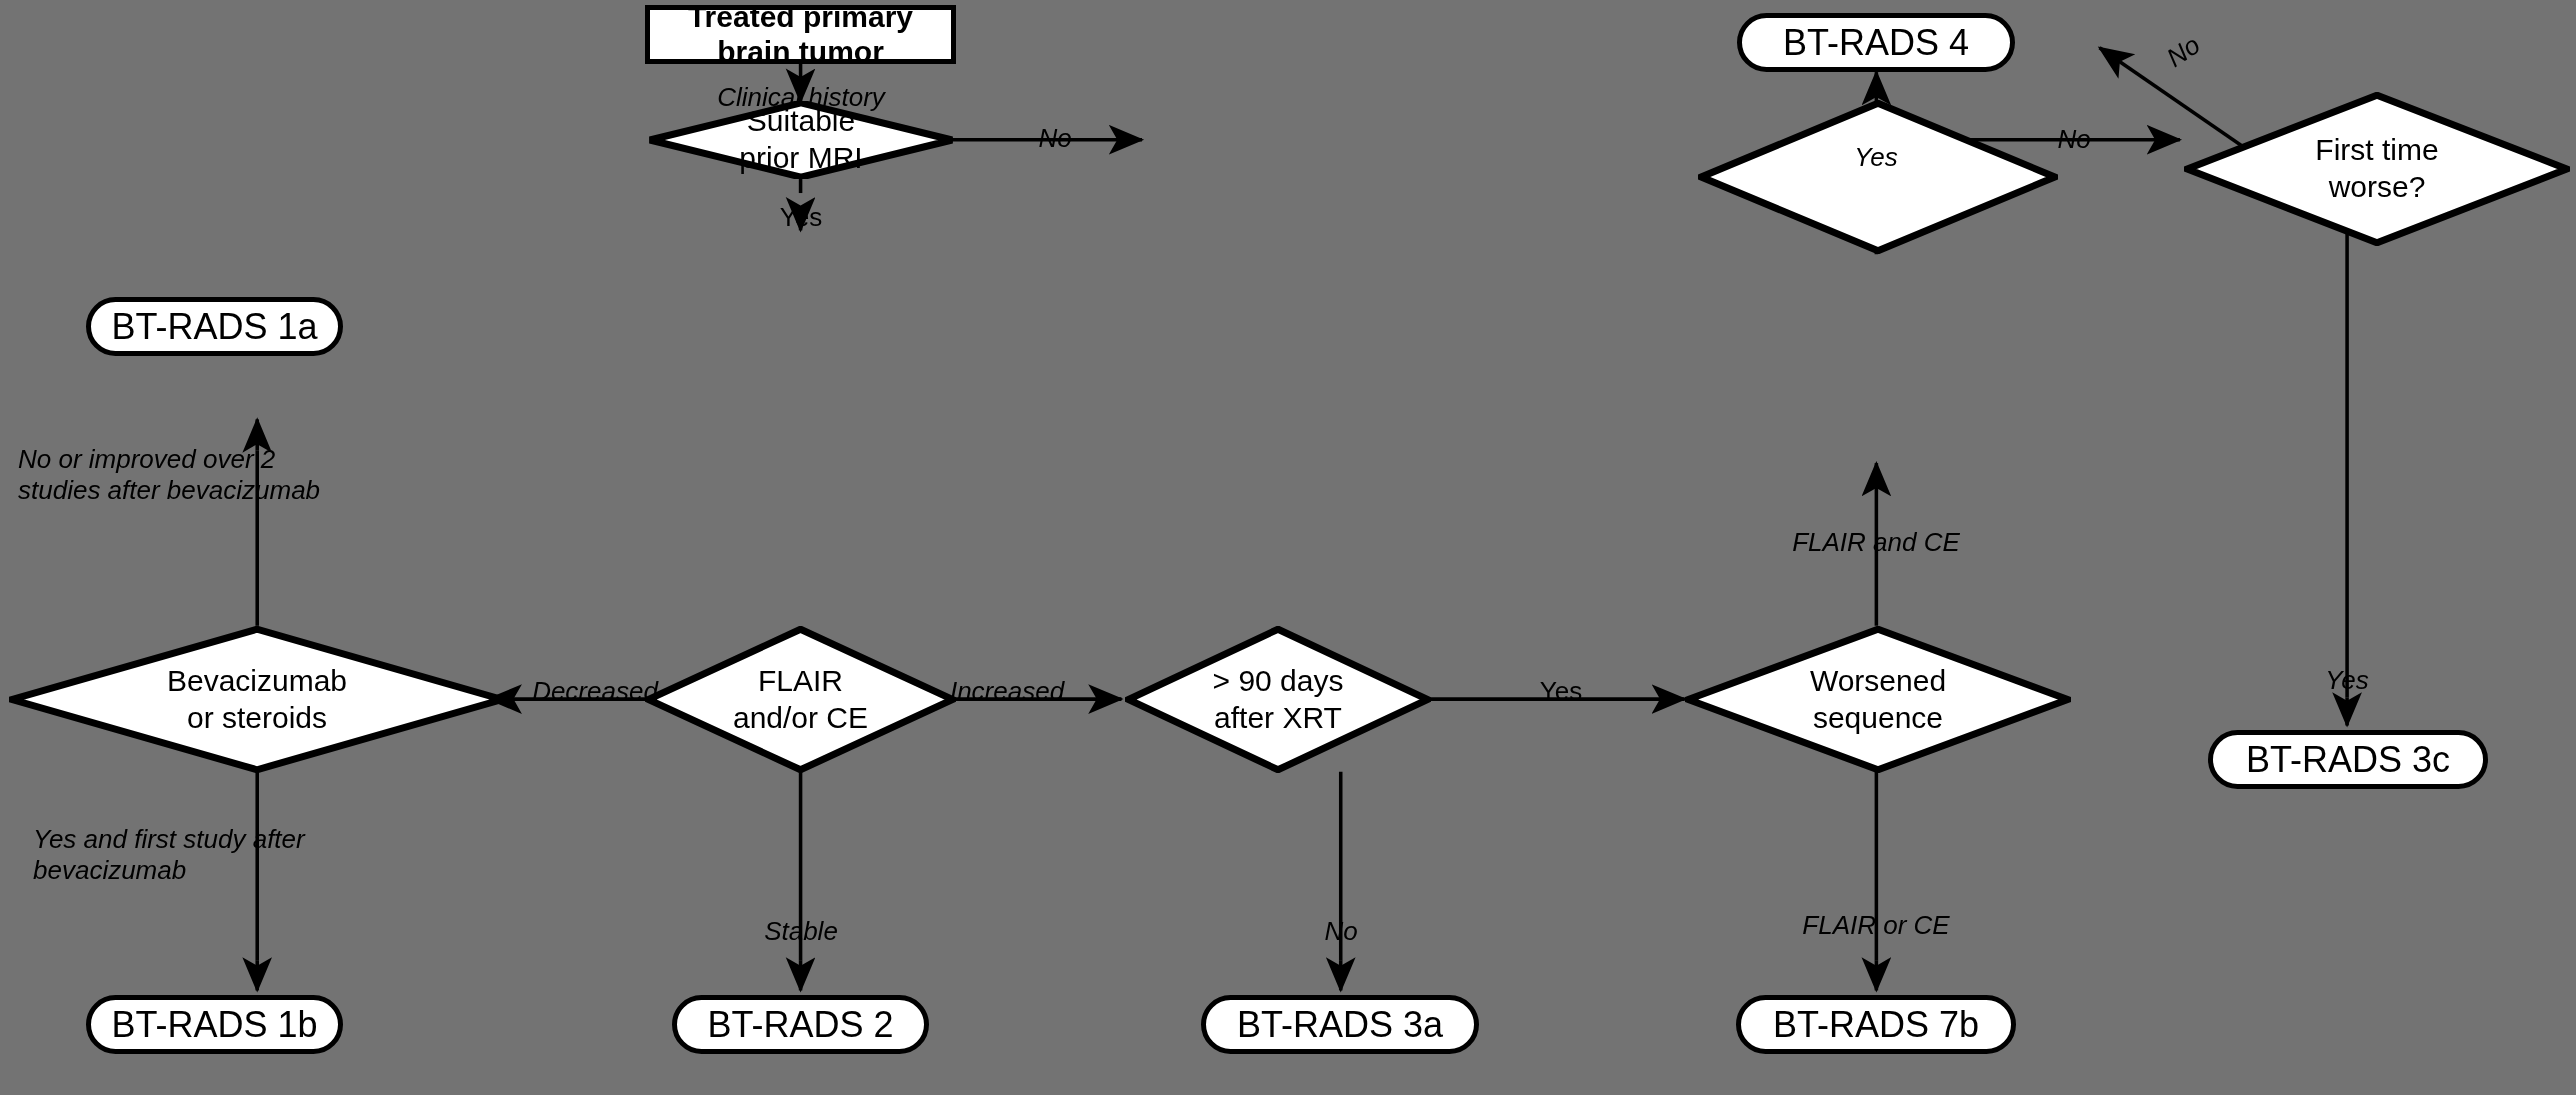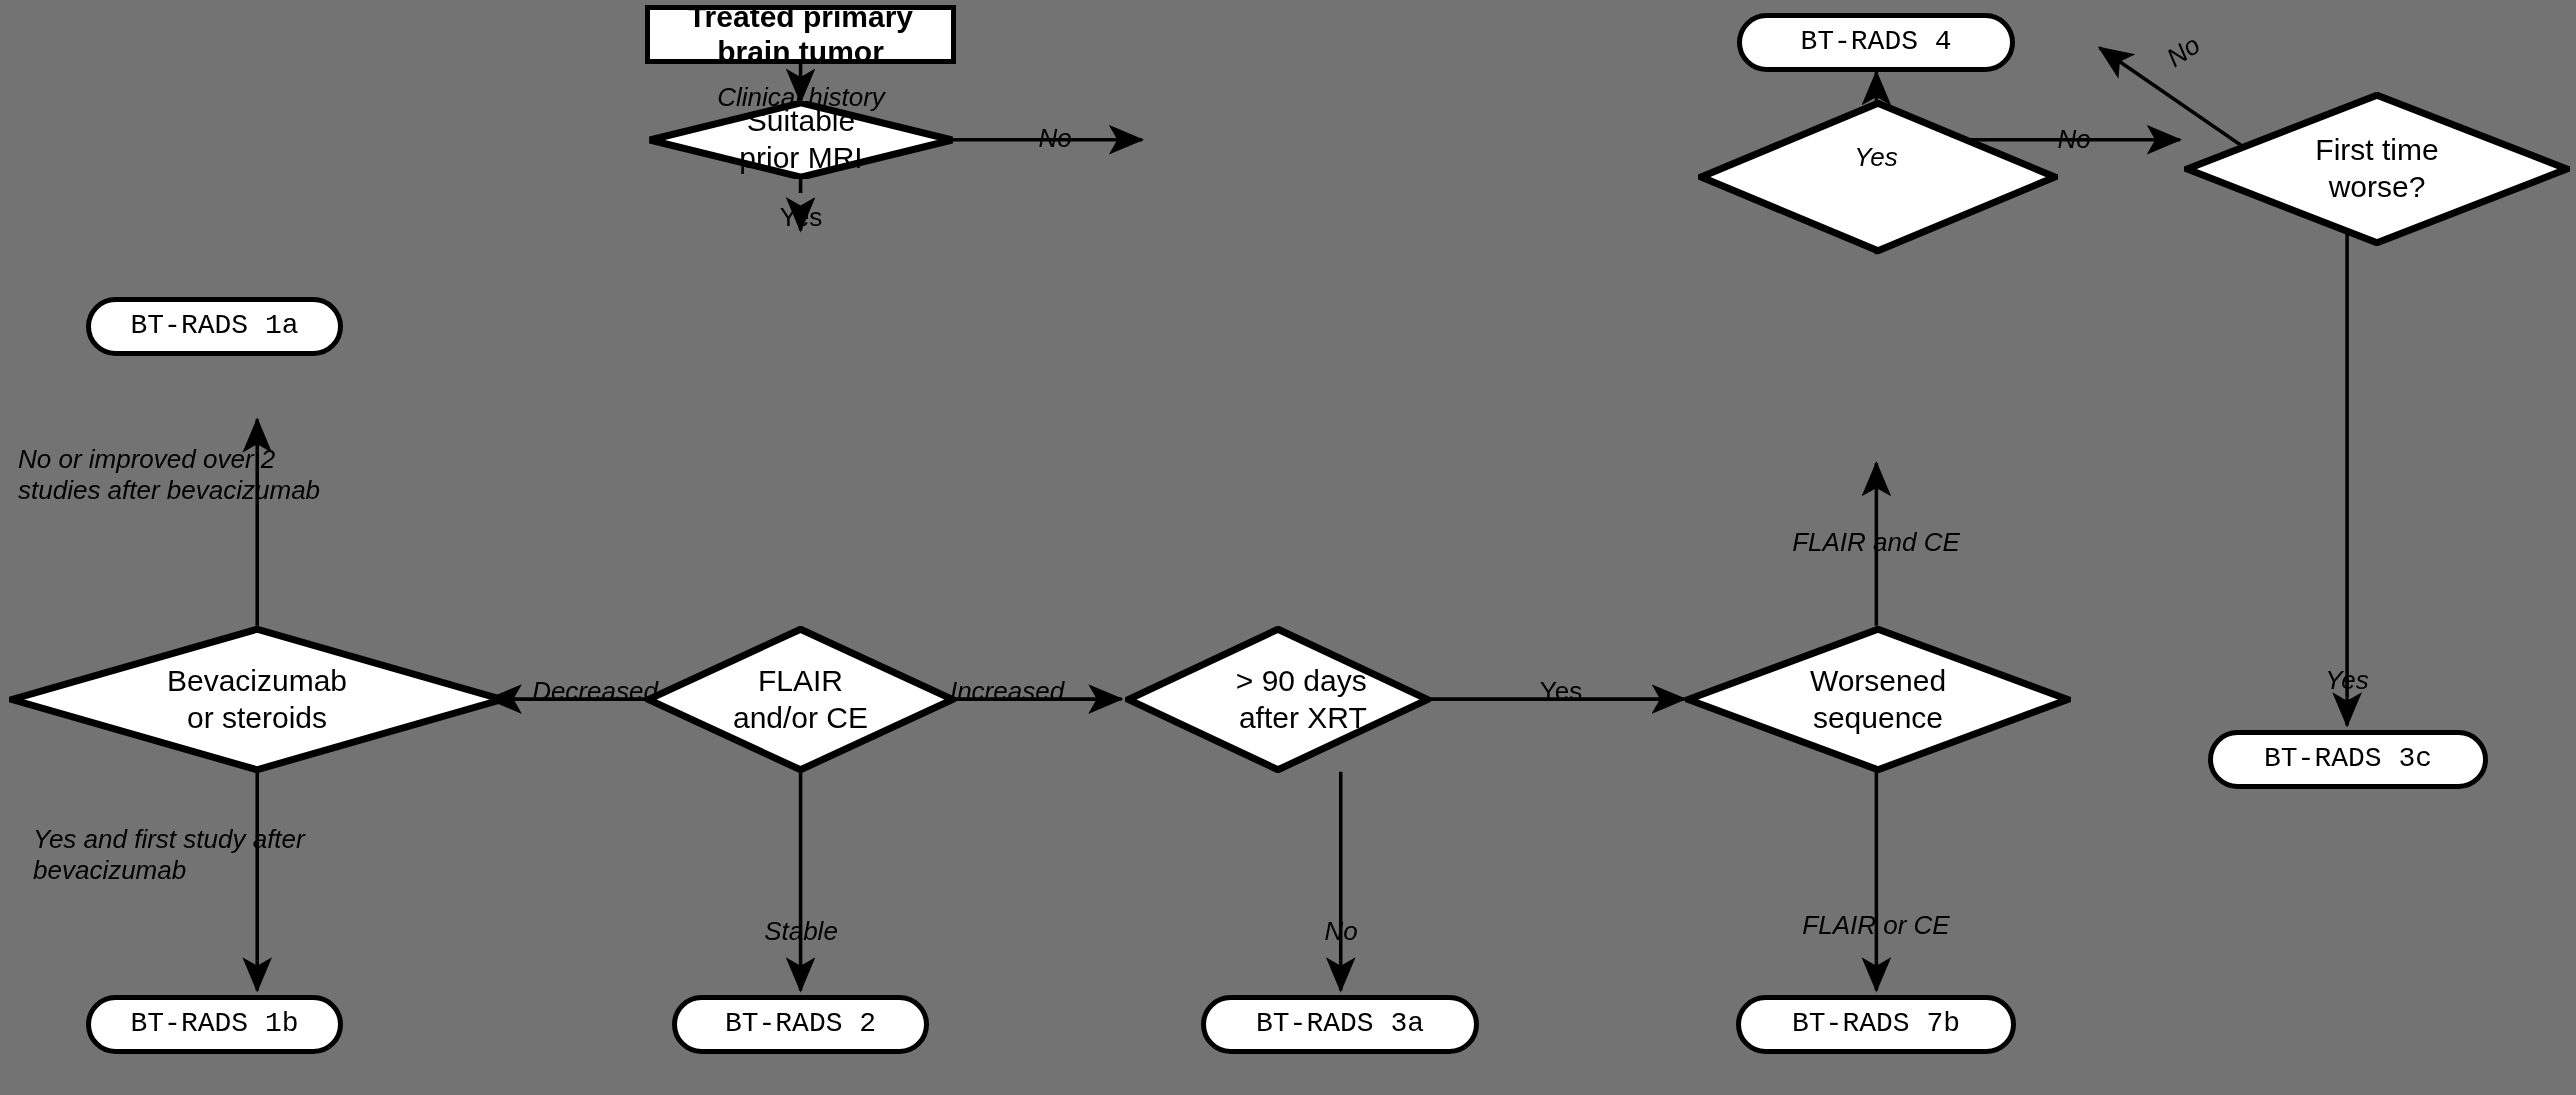--- a/index.html
+++ b/index.html
@@ -4,21 +4,21 @@
 <style>
   html,body{margin:0;padding:0;background:#ffffff;}
   body{font-family:"Liberation Sans", sans-serif;}
   #stage{position:relative;width:2576px;height:1096px;background:#737373;overflow:hidden;}
   svg#wires{position:absolute;left:0;top:0;width:2576px;height:1096px;}
 
   .node{position:absolute;box-sizing:border-box;display:flex;align-items:center;
         justify-content:center;text-align:center;color:#000;background:#fff;z-index:5;}
 
   .n-rect{border:5.8px solid #000;border-radius:0;font-weight:bold;font-size:30px;line-height:1.16;}
-  .n-stadium{border:5.1px solid #000;border-radius:6430px;font-size:28px;line-height:1.16;font-family:Liberation Mono, monospace;}
+  .n-stadium{border:5.1px solid #000;border-radius:6430px;font-size:36px;line-height:1.16;}
 
   .n-diamond{background:transparent;border:0;}
   .n-diamond .dshape{position:absolute;left:0;top:0;width:100%;height:100%;}
   .n-diamond .dlabel{position:relative;z-index:2;font-size:30px;line-height:1.22;
         width:58%;text-align:center;color:#000;}
 
   .elabel{position:absolute;font-size:26px;line-height:1.2;color:#000;z-index:6;
           white-space:pre-line;}
   .elabel.ital{font-style:italic;}
   .elabel.ctr{text-align:center;transform:translateX(-50%);margin-top:19px;}
@@ -123,21 +123,21 @@
   </div>
 
   <div class="node n-stadium" style="left:672px;top:995px;width:257px;height:59px;">
     <span>BT-RADS 2</span>
   </div>
 
   <div class="node n-diamond" style="left:1125px;top:626px;width:306px;height:147px;">
     <svg class="dshape" viewBox="0 0 476 228" preserveAspectRatio="none">
       <polygon points="238,5 471,114 238,223 5,114" fill="#fff" stroke="#000" stroke-width="7" vector-effect="non-scaling-stroke"></polygon>
     </svg>
-    <span class="dlabel" style="white-space:pre-line;text-align:right;">&gt; 90 days
+    <span class="dlabel" style="white-space:pre-line;">&gt; 90 days
 after XRT</span>
   </div>
 
   <div class="node n-stadium" style="left:1201px;top:995px;width:278px;height:59px;">
     <span>BT-RADS 3a</span>
   </div>
 
   <div class="node n-diamond" style="left:1685px;top:626px;width:386px;height:147px;">
     <svg class="dshape" viewBox="0 0 600 228" preserveAspectRatio="none">
       <polygon points="300,5 595,114 300,223 5,114" fill="#fff" stroke="#000" stroke-width="7" vector-effect="non-scaling-stroke"></polygon>

